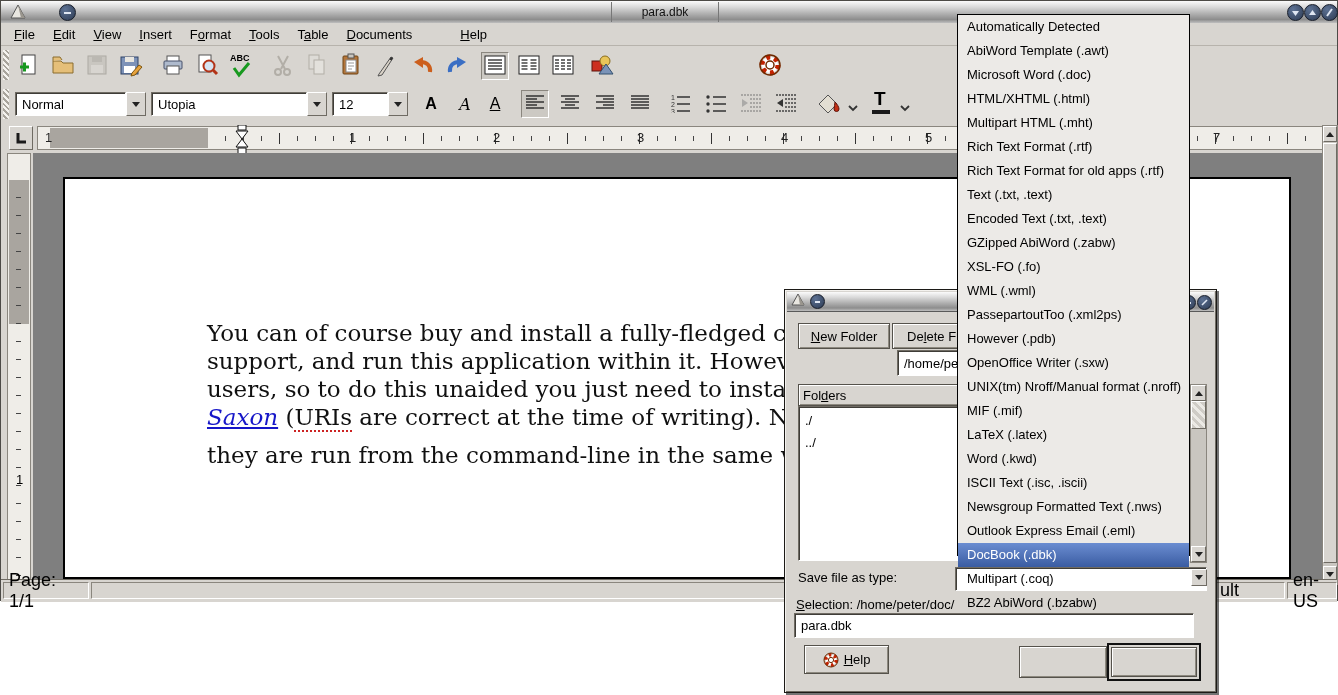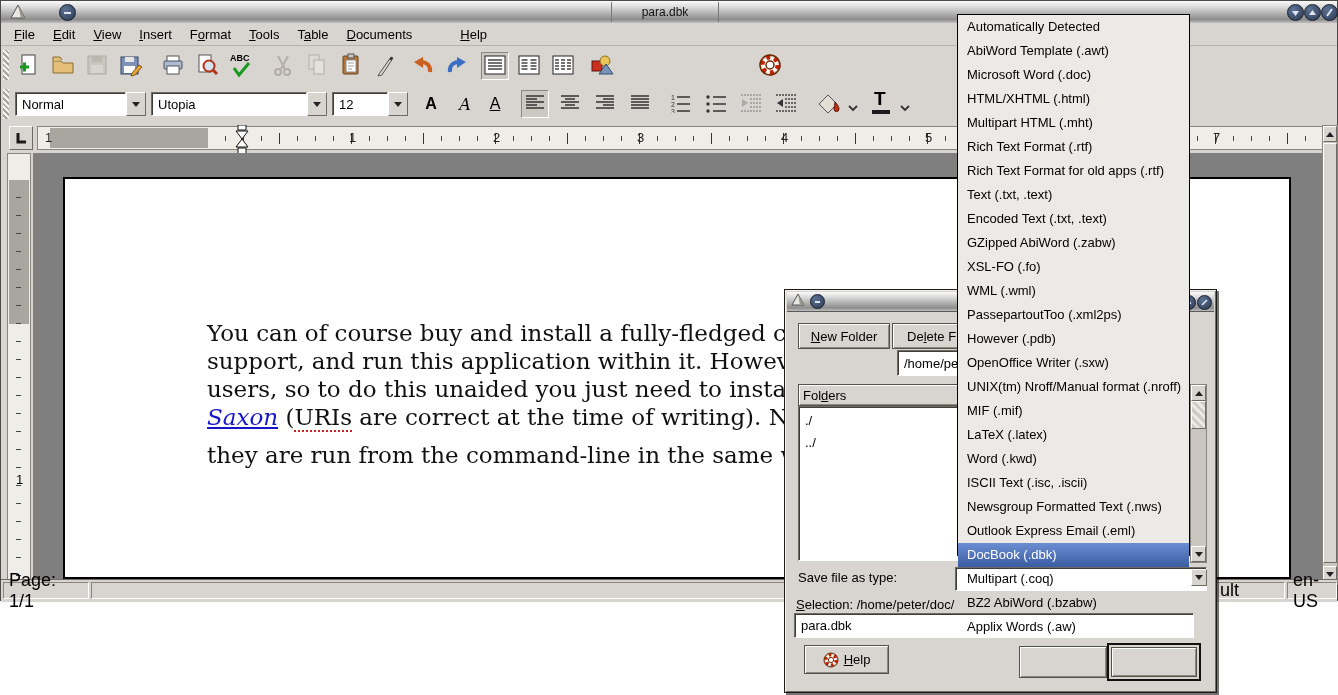--- a/index.html
+++ b/index.html
@@ -535,14 +535,13 @@
   <div class="ftitem">UNIX(tm) Nroff/Manual format (.nroff)</div>
   <div class="ftitem">MIF (.mif)</div>
   <div class="ftitem">LaTeX (.latex)</div>
   <div class="ftitem">Word (.kwd)</div>
   <div class="ftitem">ISCII Text (.isc, .iscii)</div>
   <div class="ftitem">Newsgroup Formatted Text (.nws)</div>
   <div class="ftitem">Outlook Express Email (.eml)</div>
   <div class="ftitem selected">DocBook (.dbk)</div>
   <div class="ftitem">Multipart (.coq)</div>
   <div class="ftitem">BZ2 AbiWord (.bzabw)</div>
-  <div class="ftitem">Applix Words (.aw)</div>
 </div>
 
 </body></html>

